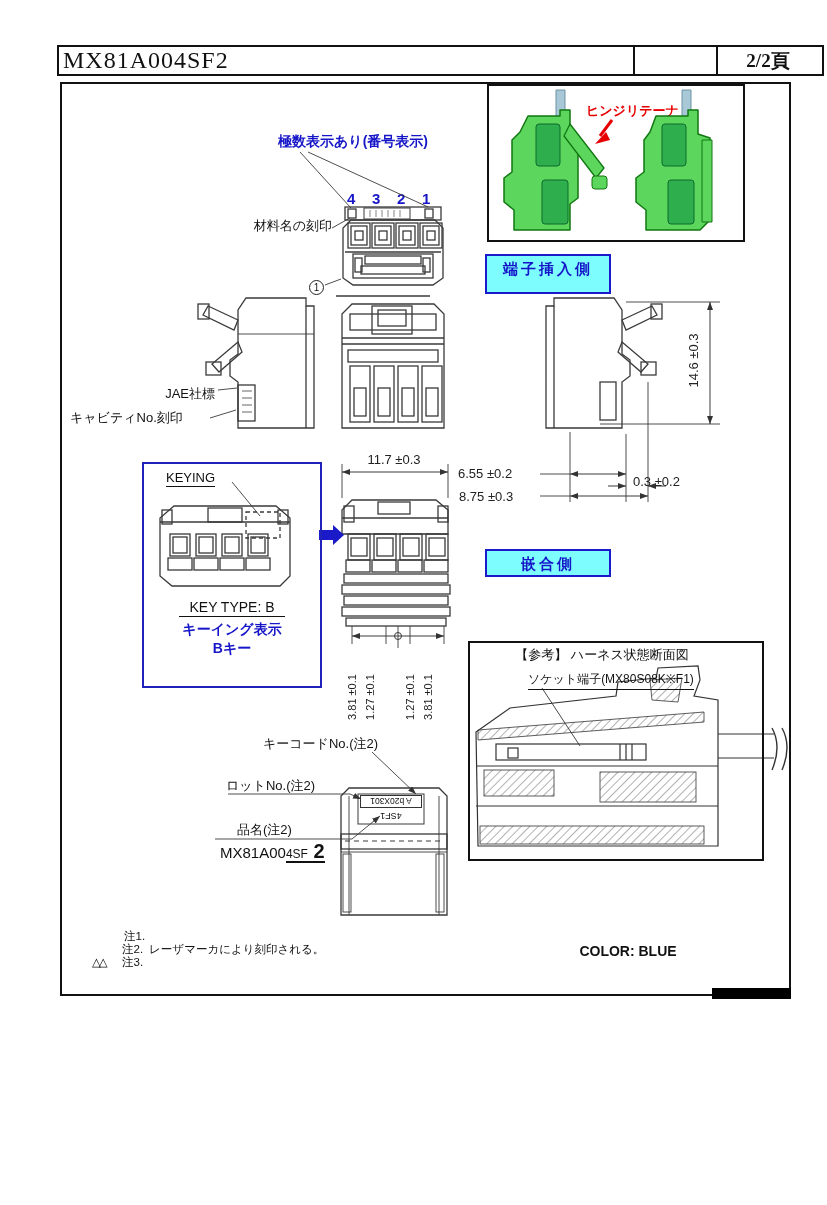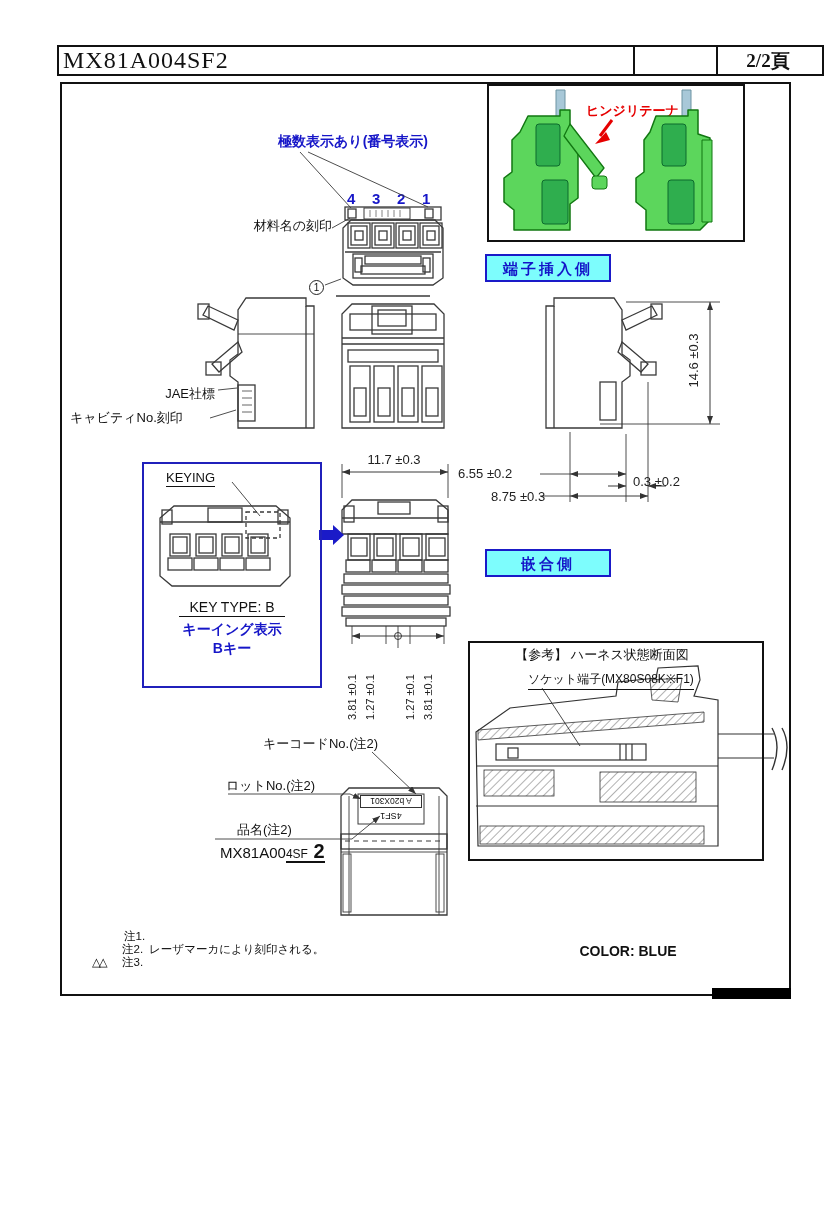--- a/index.html
+++ b/index.html
@@ -306,33 +306,33 @@
   <div class="abs blue nowrap" style="left:278px;top:133px;font-size:14px;">極数表示あり(番号表示)</div>
   <div class="abs blue" style="left:347px;top:190px;font-size:15px;">4</div>
   <div class="abs blue" style="left:372px;top:190px;font-size:15px;">3</div>
   <div class="abs blue" style="left:397px;top:190px;font-size:15px;">2</div>
   <div class="abs blue" style="left:422px;top:190px;font-size:15px;">1</div>
   <div class="abs lbl nowrap" style="left:240px;top:217px;width:92px;text-align:right;">材料名の刻印</div>
   <div class="abs circ1" style="left:309px;top:280px;">1</div>
   <div class="abs lbl nowrap" style="left:113px;top:385px;width:102px;text-align:right;">JAE社標</div>
   <div class="abs lbl nowrap" style="left:70px;top:409px;">キャビティNo.刻印</div>
 
-  <div class="abs cyanbox" style="left:485px;top:254px;width:126px;height:28px;">端子挿入側</div>
+  <div class="abs cyanbox" style="left:485px;top:254px;width:126px;height:40px;">端子挿入側</div>
   <div class="abs cyanbox" style="left:485px;top:549px;width:126px;height:28px;">嵌合側</div>
 
   <div class="abs red nowrap" style="left:586px;top:102px;">ヒンジリテーナ</div>
 
   <div class="abs lbl under nowrap" style="left:166px;top:470px;">KEYING</div>
   <div class="abs under nowrap" style="left:179px;top:599px;width:106px;text-align:center;font-size:14px;z-index:4;">KEY TYPE: B</div>
   <div class="abs blue nowrap" style="left:174px;top:621px;width:116px;text-align:center;font-size:14px;z-index:4;">キーイング表示</div>
   <div class="abs blue nowrap" style="left:174px;top:640px;width:116px;text-align:center;font-size:14px;z-index:4;">Bキー</div>
 
   <div class="abs dim nowrap" style="left:344px;top:452px;width:100px;text-align:center;">11.7 ±0.3</div>
   <div class="abs dim nowrap" style="left:458px;top:466px;">6.55 ±0.2</div>
-  <div class="abs dim nowrap" style="left:459px;top:489px;margin-left:32px;">8.75 ±0.3</div>
+  <div class="abs dim nowrap" style="left:459px;top:489px;">8.75 ±0.3</div>
   <div class="abs dim nowrap" style="left:633px;top:474px;">0.3 ±0.2</div>
   <div class="abs dim rot90 nowrap" style="left:645px;top:353px;width:96px;">14.6 ±0.3</div>
   <div class="abs dim rot90 nowrap" style="left:316px;top:691px;width:72px;font-size:11px;">3.81 ±0.1</div>
   <div class="abs dim rot90 nowrap" style="left:334px;top:691px;width:72px;font-size:11px;">1.27 ±0.1</div>
   <div class="abs dim rot90 nowrap" style="left:374px;top:691px;width:72px;font-size:11px;">1.27 ±0.1</div>
   <div class="abs dim rot90 nowrap" style="left:392px;top:691px;width:72px;font-size:11px;">3.81 ±0.1</div>
 
   <div class="abs reftitle nowrap" style="left:468px;top:646px;width:268px;">【参考】 ハーネス状態断面図</div>
   <div class="abs sm under nowrap" style="left:528px;top:670px;">ソケット端子(MX80S08K※F1)</div>
 

